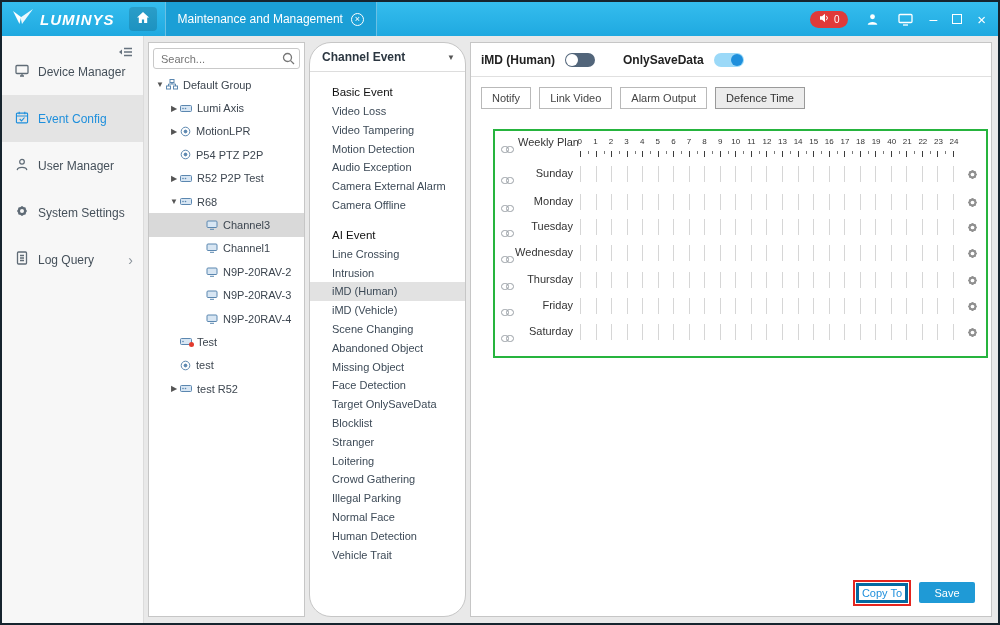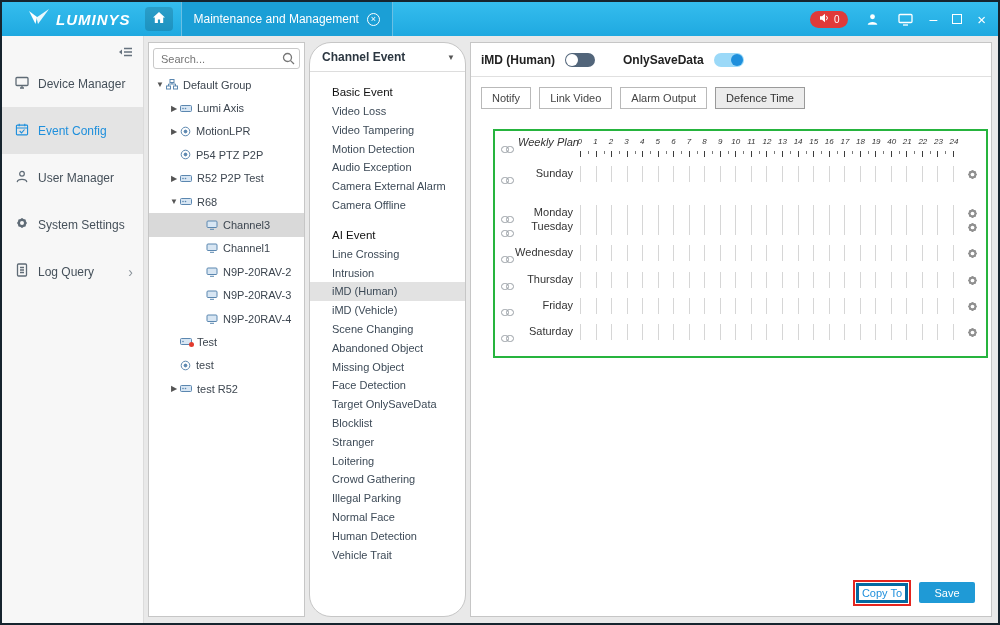--- a/index.html
+++ b/index.html
@@ -1,38 +1,38 @@
 <!DOCTYPE html>
 <html><head>
 <meta charset="utf-8">
 <style>
   * { margin:0; padding:0; box-sizing:border-box; }
   body { font-family:"Liberation Sans", sans-serif; background:#fff; }
   .window { position:relative; width:1000px; height:625px; border:2px solid #16242e; background:#e9e9e9; overflow:hidden; }
 
   
   .topbar { position:absolute; top:0; left:0; right:0; height:34px; background:linear-gradient(#35bdee,#1fa9e0); display:flex; align-items:center; }
-  .brand { display:flex; align-items:center; gap:6px; padding:0 14px 0 26px; }
+  .brand { display:flex; align-items:center; gap:6px; padding:0 14px 0 10px; }
   .brand-name { color:#fff; font-size:15px; font-weight:bold; font-style:italic; letter-spacing:1px; }
   .home-btn { width:28px; height:24px; border-radius:4px; background:rgba(0,0,0,.15); display:flex; align-items:center; justify-content:center; margin-right:8px; cursor:pointer; }
   .tb-tab { height:34px; background:#1b9fd6; color:#fff; font-size:12px; display:flex; align-items:center; gap:8px; padding:0 12px; border-left:1px solid rgba(255,255,255,.35); border-right:1px solid rgba(255,255,255,.35); }
   .tab-close { width:13px; height:13px; border:1px solid #fff; border-radius:50%; font-size:9px; line-height:11px; text-align:center; color:#fff; cursor:pointer; }
   .tb-right { margin-left:auto; display:flex; align-items:center; gap:15px; padding-right:12px; }
   .badge-pill { display:flex; align-items:center; gap:5px; background:#e03a3a; border-radius:9px; height:17px; padding:0 9px; color:#fff; font-size:10px; }
   .tb-ico { display:flex; align-items:center; justify-content:center; width:18px; height:18px; cursor:pointer; color:#fff; }
   .win-min { color:#fff; font-size:14px; cursor:pointer; }
   .win-max { width:10px; height:10px; border:1.5px solid #fff; cursor:pointer; }
   .win-close { color:#fff; font-size:15px; cursor:pointer; }
 
   
   .content { position:absolute; top:34px; left:0; right:0; bottom:0; background:#e9e9e9; }
   .panel { position:absolute; background:#fff; border:1px solid #c6c6c6; }
 
   
-  .sidebar { position:absolute; left:0; top:0; bottom:0; width:142px; background:#f7f7f7; border-right:1px solid #dcdcdc; padding-top:24px; }
+  .sidebar { position:absolute; left:0; top:0; bottom:0; width:142px; background:#f7f7f7; border-right:1px solid #dcdcdc; padding-top:12px; }
   .collapse-ic { position:absolute; top:8px; right:10px; cursor:pointer; }
   .side-item { height:47px; display:flex; align-items:center; gap:9px; padding-left:13px; font-size:12px; color:#45505a; cursor:pointer; }
   .side-item.active { background:#e4e4e4; color:#1e8fdc; }
   .side-chev { margin-left:auto; margin-right:10px; color:#8a939b; font-size:14px; }
 
   
   .tree-panel { left:146px; top:6px; width:157px; bottom:6px; }
   .search-wrap { position:relative; margin:5px 4px 4px 4px; }
   .search-input { width:100%; height:21px; border:1px solid #c9c9c9; border-radius:3px; font-size:11px; padding:0 22px 0 7px; color:#555; font-family:"Liberation Sans",sans-serif; }
   .search-ic { position:absolute; right:5px; top:3px; }
@@ -62,21 +62,21 @@
   .switch.off .knob { position:absolute; left:1px; top:1px; width:12px; height:12px; border-radius:50%; background:#fff; }
   .switch.on { background:#9bd9f8; }
   .switch.on .knob { position:absolute; right:1px; top:1px; width:12px; height:12px; border-radius:50%; background:#1e8fdc; }
   .gap18 { width:8px; }
   .tabs-row { position:absolute; top:44px; left:10px; display:flex; gap:8px; }
   .tab-btn { height:22px; padding:0 10px; background:#fff; border:1px solid #b9b9b9; font-size:11px; color:#444; display:flex; align-items:center; cursor:pointer; }
   .tab-btn.active { background:#ececec; border-color:#9a9a9a; color:#333; }
 
   
   .sched { position:absolute; left:22px; top:86px; width:495px; height:229px; border:2px solid #26b43e; background:#fff; }
-  .plan-head { position:absolute; top:5px; left:0; right:4px; height:13px;font-style:italic; }
+  .plan-head { position:absolute; top:5px; left:0; right:4px; height:13px; }
   .plan-link { position:absolute; left:6px; top:3px; cursor:pointer; }
   .plan-title { position:absolute; left:23px; top:0; font-size:11px; color:#333; }
   .hours { position:absolute; left:77px; top:1px; width:390px; display:flex; }
   .hours span { flex:1; text-align:center; font-size:8px; color:#333; }
   .ruler { position:absolute; left:85px; top:20px; width:374px; height:6px;
     background-image:
       repeating-linear-gradient(90deg,#3c3c3c 0,#3c3c3c 1px,transparent 1px,transparent 15.54px),
       repeating-linear-gradient(90deg,#7a7a7a 0,#7a7a7a 1px,transparent 1px,transparent 15.54px);
     background-size:100% 6px,100% 3px;
     background-position:0 0,7.77px 0;
@@ -460,21 +460,21 @@
           <span class="day-label">Sunday</span>
           <div class="timeline"></div>
           <span class="row-gear"><svg width="13" height="13" viewBox="0 0 14 14">
                 <g fill="#909090">
                   <rect x="3.2" y="3.2" width="7.6" height="7.6" rx="1.3"></rect>
                   <rect x="3.2" y="3.2" width="7.6" height="7.6" rx="1.3" transform="rotate(45 7 7)"></rect>
                 </g>
                 <circle cx="7" cy="7" r="2" fill="#fff"></circle>
               </svg></span>
         </div>
-        <div class="day-row" style="top:69px">
+        <div class="day-row" style="top:58px">
           <span class="day-link"><svg width="13" height="7" viewBox="0 0 13 7" fill="none" stroke="#9aa0a6">
                 <rect x="0.5" y="0.5" width="7" height="6" rx="3"></rect>
                 <rect x="5.5" y="0.5" width="7" height="6" rx="3"></rect>
               </svg></span>
           <span class="day-label">Monday</span>
           <div class="timeline"></div>
           <span class="row-gear"><svg width="13" height="13" viewBox="0 0 14 14">
                 <g fill="#909090">
                   <rect x="3.2" y="3.2" width="7.6" height="7.6" rx="1.3"></rect>
                   <rect x="3.2" y="3.2" width="7.6" height="7.6" rx="1.3" transform="rotate(45 7 7)"></rect>

